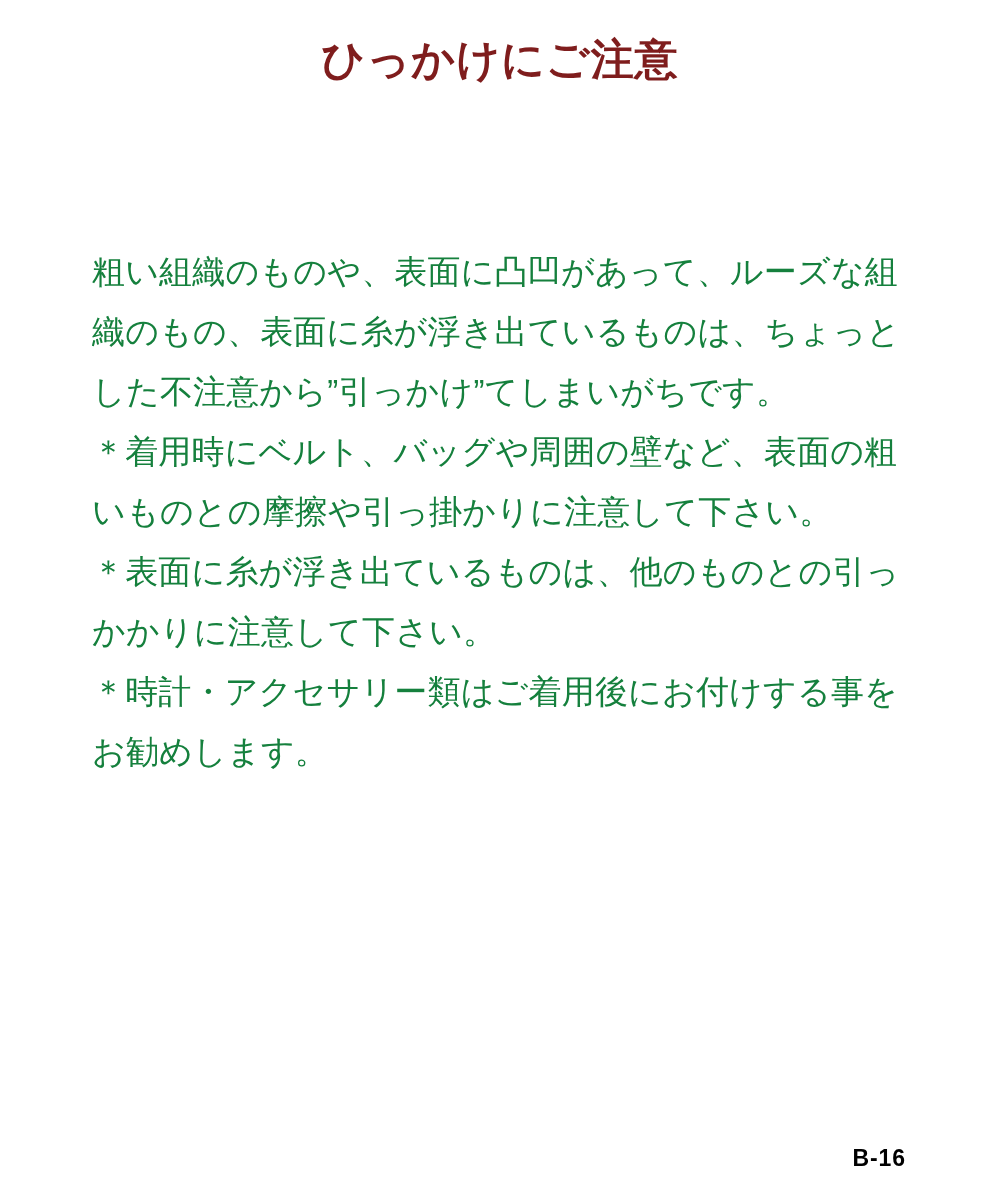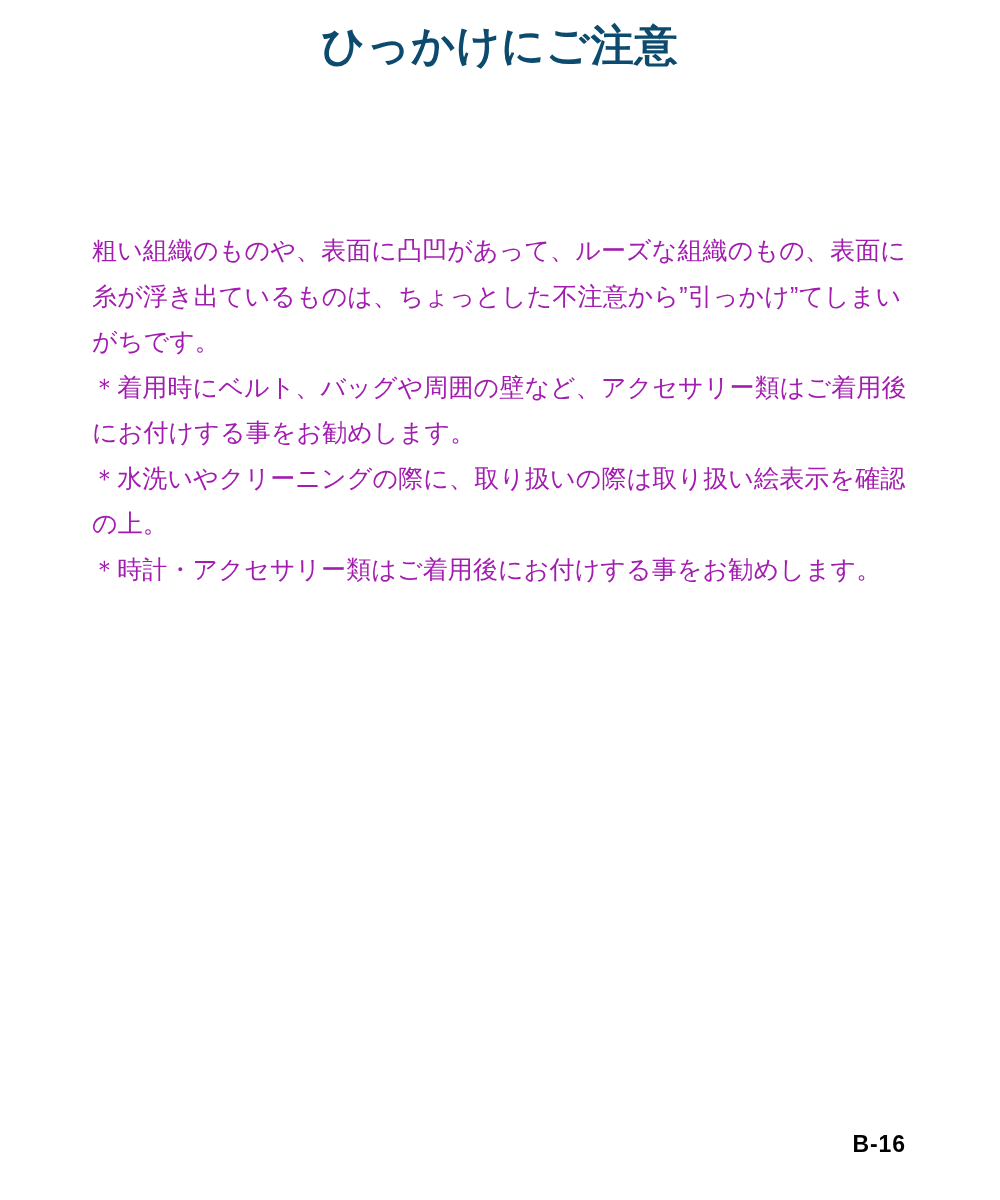--- a/index.html
+++ b/index.html
@@ -20,37 +20,37 @@
     height: 1200px;
     box-sizing: border-box;
     position: relative;
     background: #ffffff;
   }
   .doc-title {
     text-align: center;
     font-size: 43px;
     font-weight: bold;
     letter-spacing: 0.02em;
-    margin: 0;
+    margin: 14px;
     padding-top: 20px;
     line-height: 1.2;
-    color: #0c4a6e;
+    color: #7f1d1d;
   }
   .body-block {
     position: absolute;
     left: 92px;
     right: 92px;
     top: 228px;
   }
   .para {
-    font-size: 25px;
+    font-size: 33px;
     line-height: 1.82;
     letter-spacing: 0.005em;
     margin: 0;
-    color: #a21caf;
+    color: #15803d;
     white-space: pre-wrap;
     word-break: break-all;
   }
   .para + .para {
     margin-top: 0;
   }
   .page-code {
     position: absolute;
     right: 94px;
     bottom: 42px;
@@ -62,20 +62,20 @@
 </style>
 </head>
 <body>
 
 <div class="page">
 
   <h1 class="doc-title">ひっかけにご注意</h1>
 
   <div class="body-block">
     <p class="para">粗い組織のものや、表面に凸凹があって、ルーズな組織のもの、表面に糸が浮き出ているものは、ちょっとした不注意から”引っかけ”てしまいがちです。</p>
-    <p class="para">＊着用時にベルト、バッグや周囲の壁など、アクセサリー類はご着用後にお付けする事をお勧めします。</p>
-    <p class="para">＊水洗いやクリーニングの際に、取り扱いの際は取り扱い絵表示を確認の上。</p>
+    <p class="para">＊着用時にベルト、バッグや周囲の壁など、表面の粗いものとの摩擦や引っ掛かりに注意して下さい。</p>
+    <p class="para">＊表面に糸が浮き出ているものは、他のものとの引っかかりに注意して下さい。</p>
     <p class="para">＊時計・アクセサリー類はご着用後にお付けする事をお勧めします。</p>
   </div>
 
   <div class="page-code">B-16</div>
 
 </div>
 
 </body></html>

